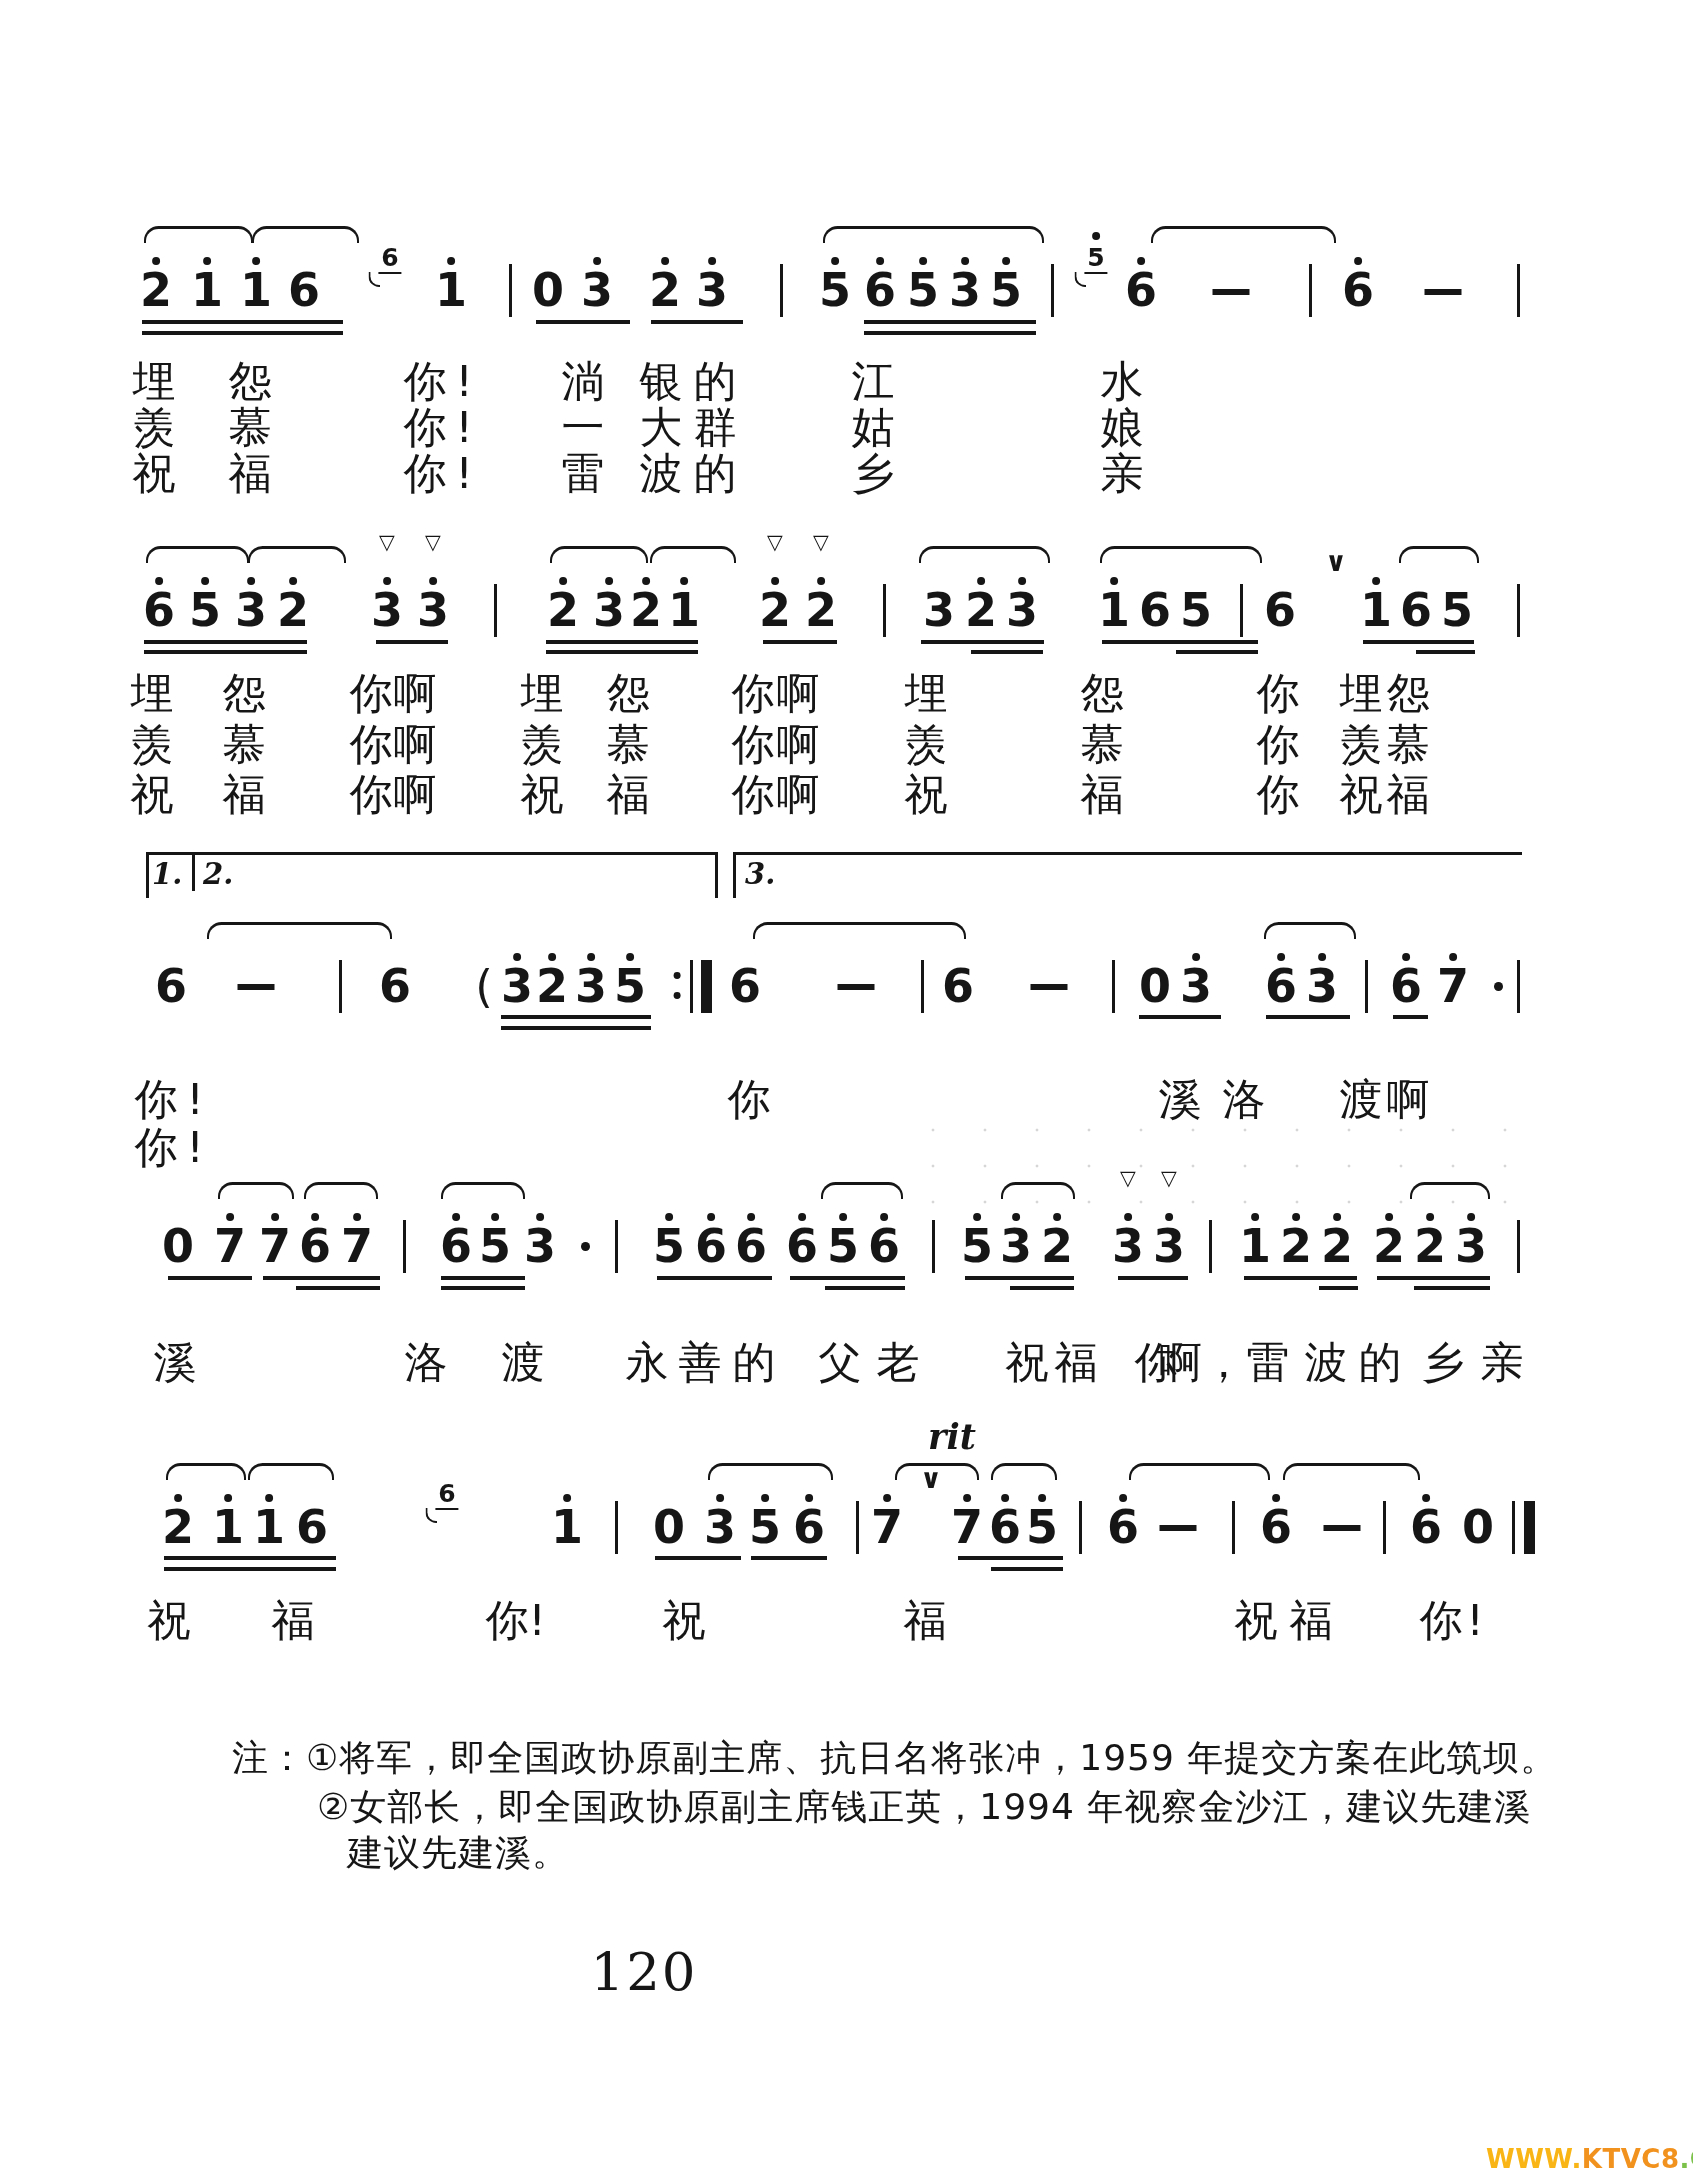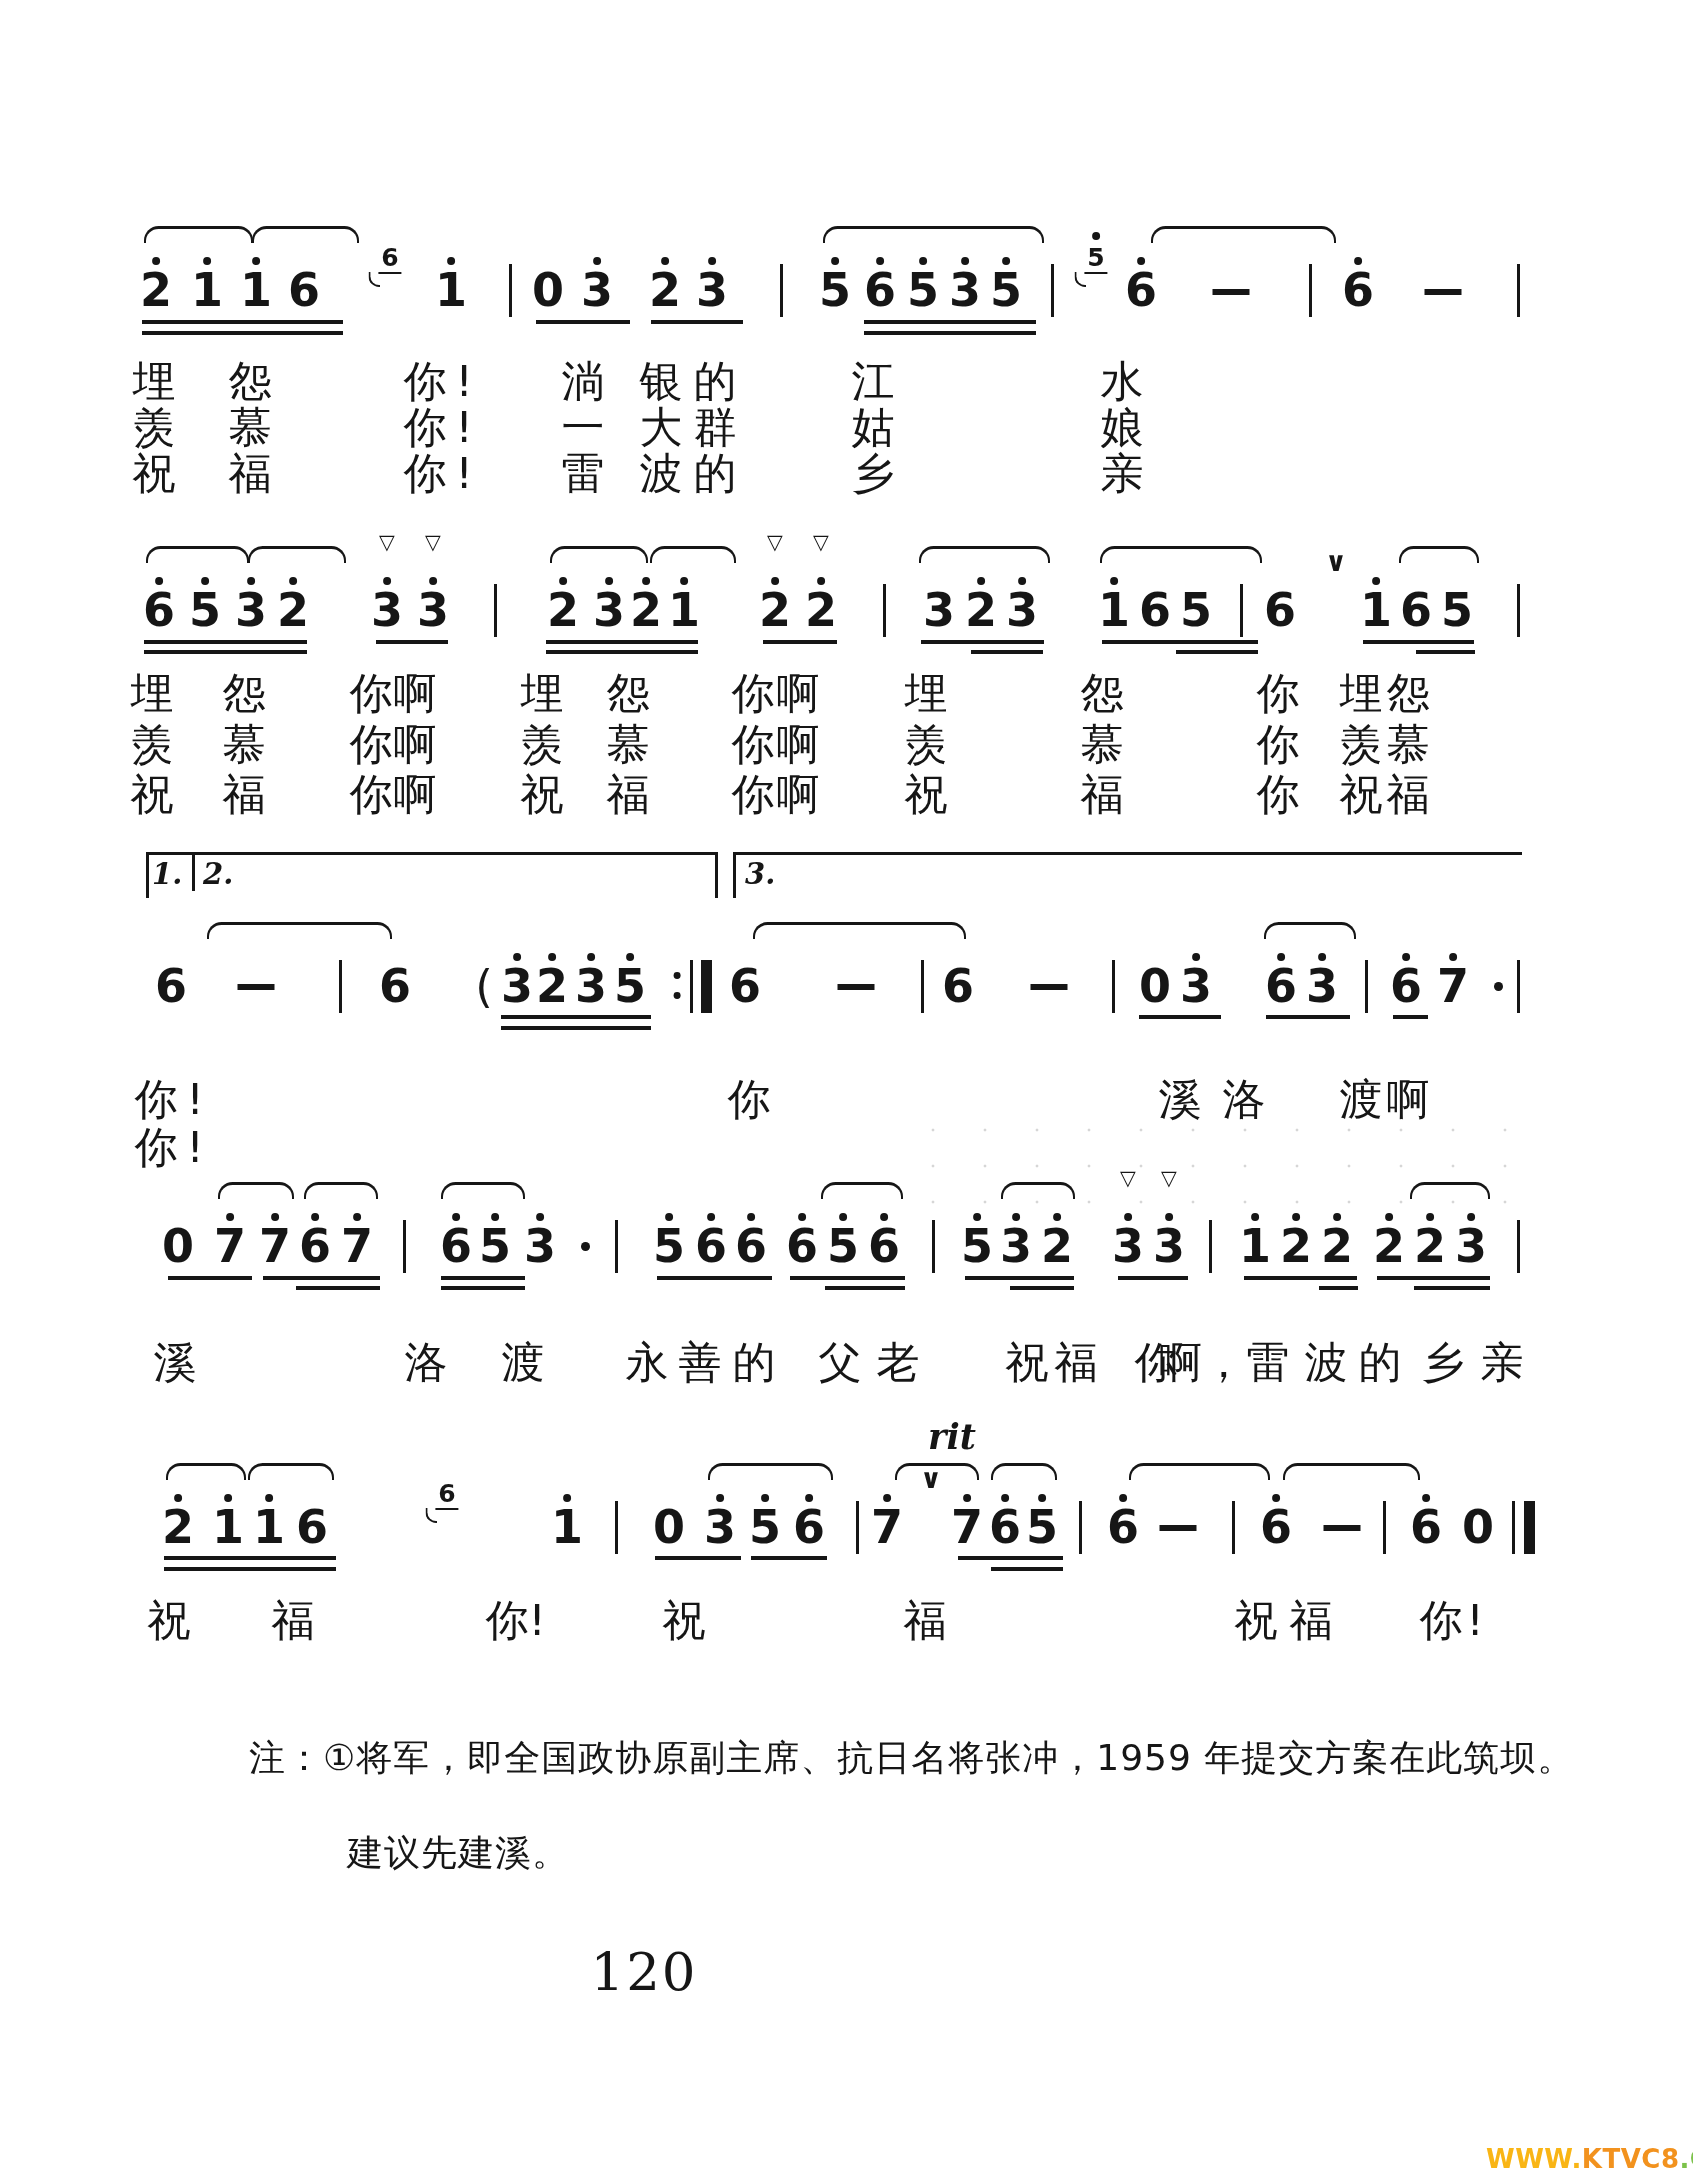--- a/index.html
+++ b/index.html
@@ -40,21 +40,22 @@
   .speckles{position:absolute;left:907px;top:1112px;width:624px;height:107px;opacity:.55;
             background-image:radial-gradient(circle,#b5b5b5 1.2px,transparent 1.7px);
             background-size:52px 36px;}
 </style>
 </head>
 <body>
 
 <div id="page">
   <div class="speckles"></div>
   <div class="rit" id="rit" style="left: 928px; top: 1416px;">rit</div>
-  <div class="fnote" id="fn0" style="left: 249px; top: 1735px;">注：①将军，即全国政协原副主席、抗日名将张冲，1959 年提交方案在此筑坝。</div>
+  <div class="fnote" id="fn0" style="left: 232px; top: 1735px;">注：①将军，即全国政协原副主席、抗日名将张冲，1959 年提交方案在此筑坝。</div>
+  <div class="fnote" id="fn1" style="left: 317px; top: 1784px;">②女部长，即全国政协原副主席钱正英，1994 年视察金沙江，建议先建溪</div>
   <div class="fnote" id="fn2" style="left: 347px; top: 1830px;">建议先建溪。</div>
   <div class="pagenum" id="pagenum" style="left: 644px; top: 1941px;">120</div>
   <div class="wm" id="wm" style="left: 1486px; top: 2144px;"><span style="color: rgb(249, 181, 21);">WWW.</span><span style="color: rgb(242, 146, 30);">KTVC8</span><span style="color: rgb(124, 194, 74);">.COM</span></div>
 <div class="note" style="left: 156px; top: 265px;">2</div>
     <div class="odot" style="left: 156px; top: 257px;"></div>
     <div class="note" style="left: 207px; top: 265px;">1</div>
     <div class="odot" style="left: 207px; top: 257px;"></div>
     <div class="note" style="left: 256px; top: 265px;">1</div>
     <div class="odot" style="left: 256px; top: 257px;"></div>
     <div class="note" style="left: 304px; top: 265px;">6</div>

